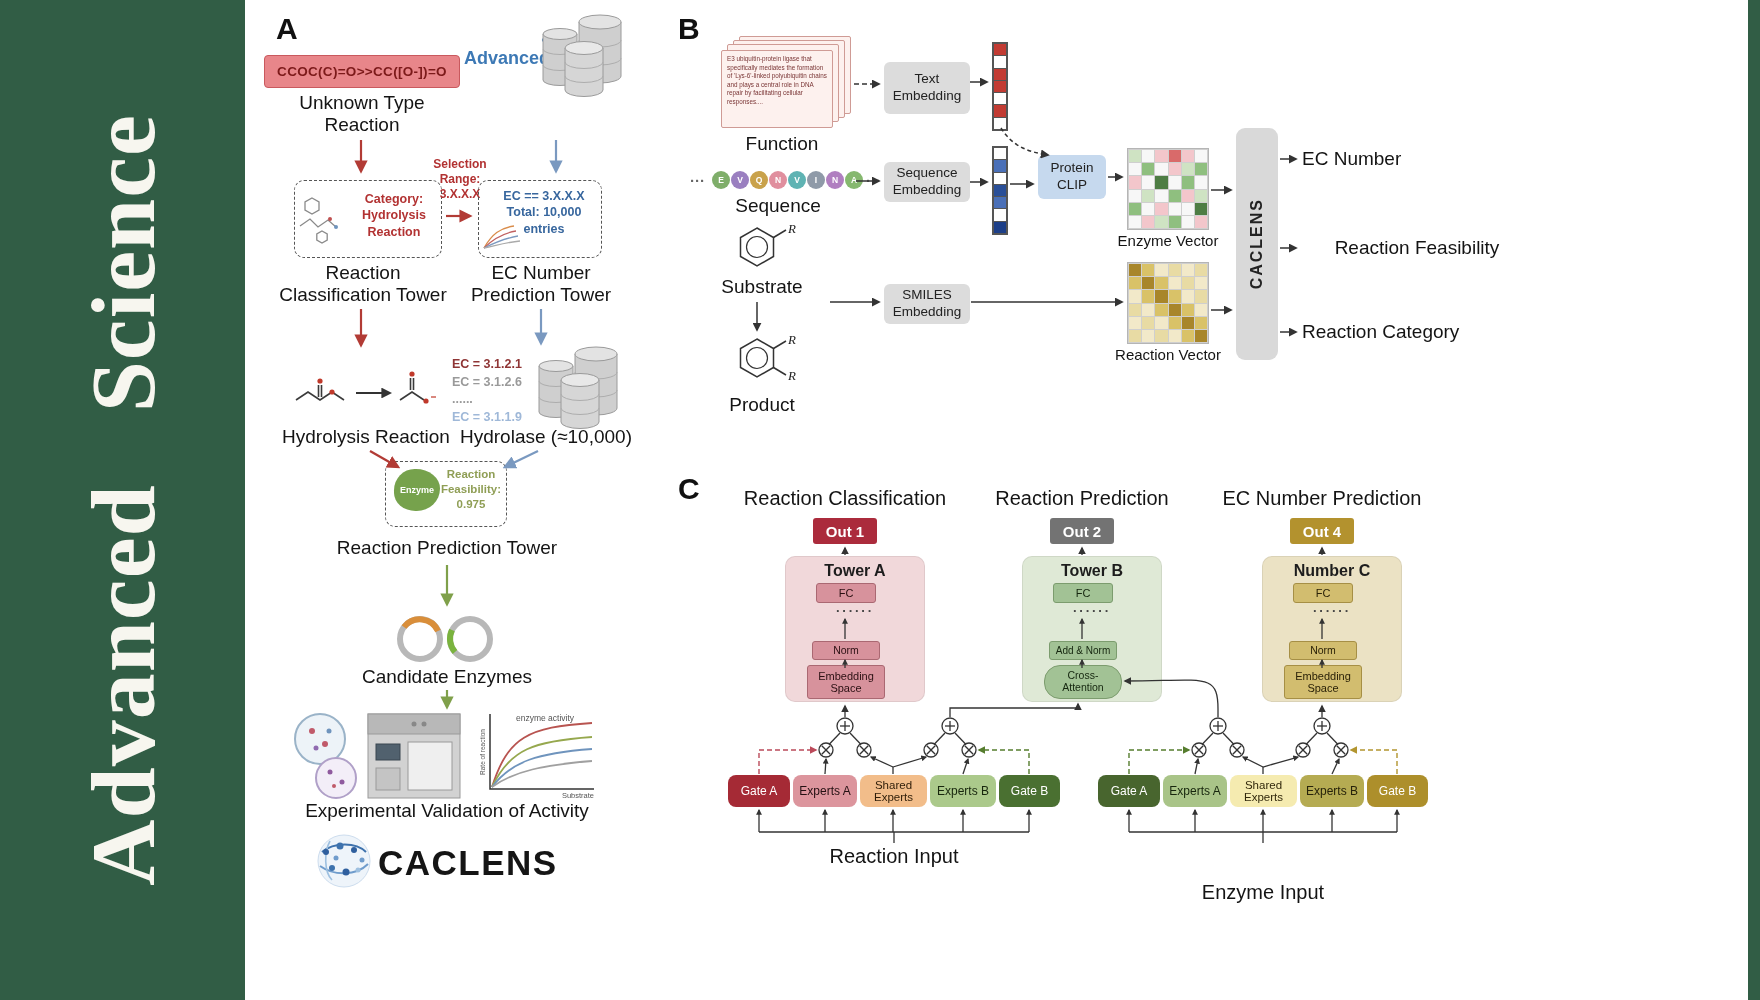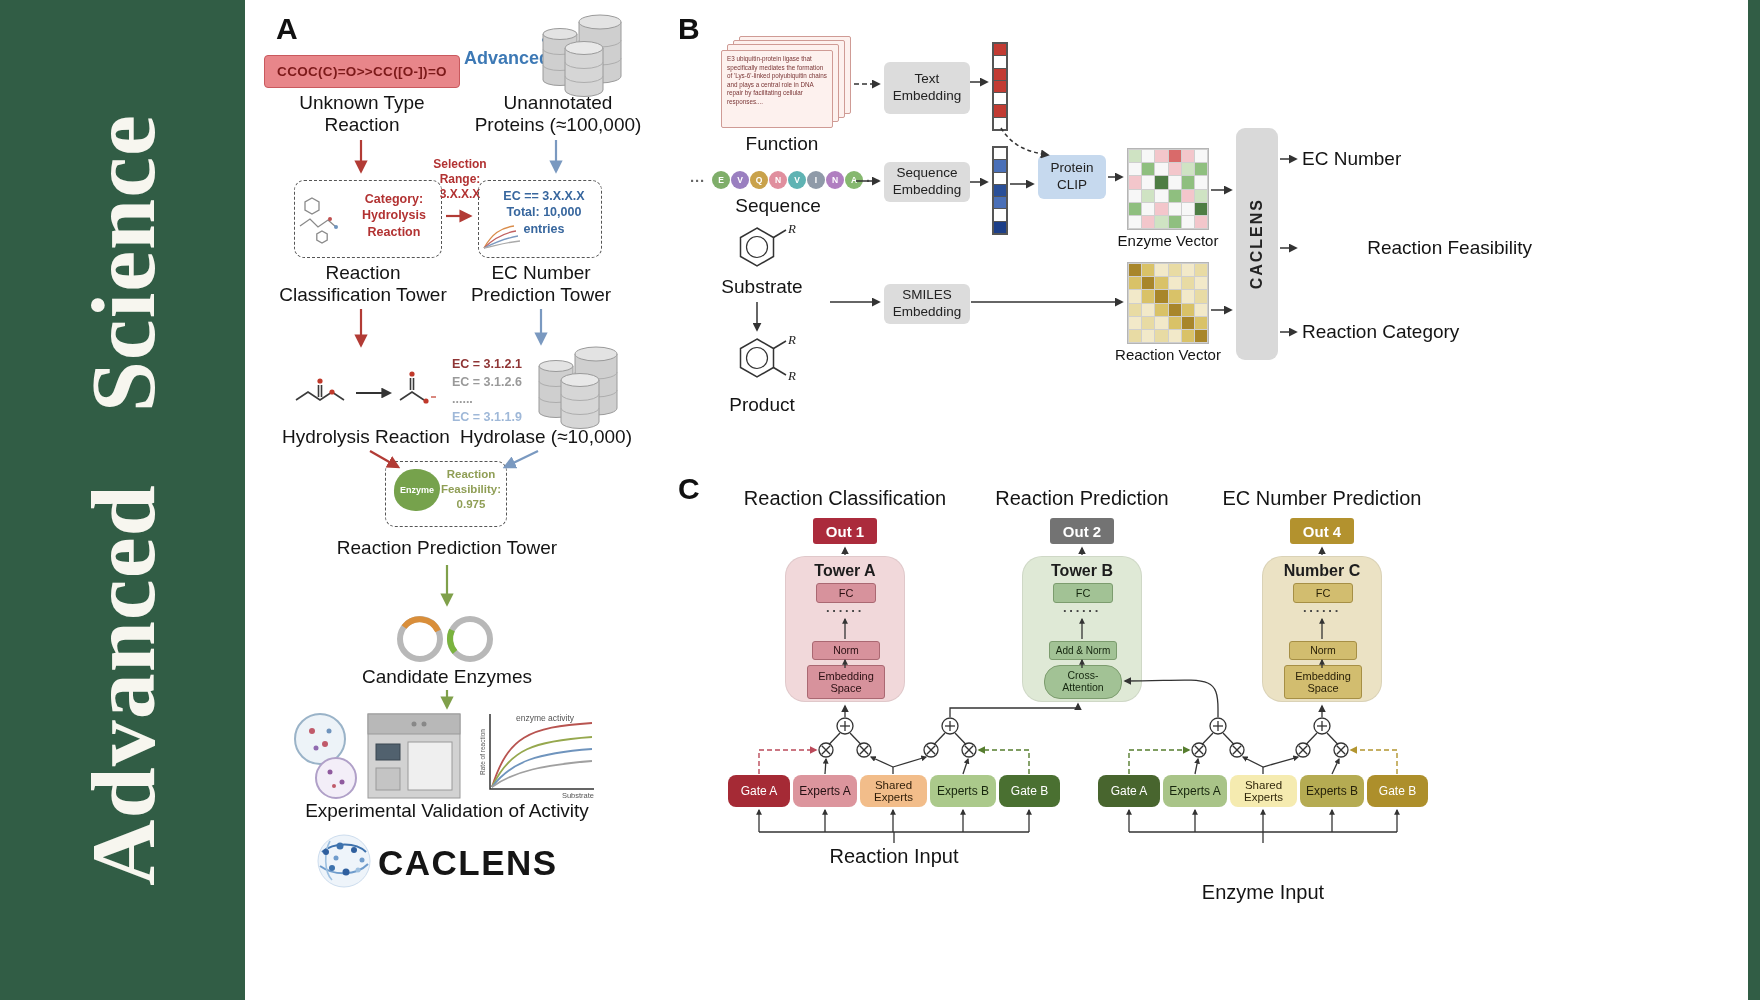--- a/index.html
+++ b/index.html
@@ -17,21 +17,21 @@
   .aa{width:18px;height:18px;border-radius:50%;display:flex;align-items:center;justify-content:center;font-size:8.5px;font-weight:700;color:#fff}
   .s0{background:#7fae6a}.s1{background:#9a7fc0}.s2{background:#c9a24b}.s3{background:#e08f9e}
   .s4{background:#5fb3b3}.s5{background:#8f9aa8}.s6{background:#b07fc0}.s7{background:#86b86f}
   .rlab{position:absolute;font-family:"Liberation Serif",serif;font-style:italic;font-size:13px;color:#222}
   .vecbox{position:absolute;display:flex;flex-direction:column;gap:1px;padding:1px;background:#555;border:1px solid #555}
   .vecbox div{flex:1}
   .grid36{position:absolute;display:grid;grid-template-columns:repeat(6,1fr);grid-template-rows:repeat(6,1fr);
           gap:1px;padding:1px;background:#cfcfcf;border:1px solid #b5b5b5}
   .outbox{position:absolute;width:64px;height:26px;border-radius:3px;color:#fff;font-size:15px;font-weight:700;
           display:flex;align-items:center;justify-content:center}
-  .tower{position:absolute;width:120px;height:146px;border-radius:20px;border:1px solid rgba(0,0,0,0.07)}
+  .tower{position:absolute;width:140px;height:146px;border-radius:10px;border:1px solid rgba(0,0,0,0.07)}
   .twA{background:#f1d8da}.twB{background:#dfe9d6}.twC{background:#ebe2c4}
   .ttl{position:absolute;top:5px;left:0;width:100%;text-align:center;font-size:16px;font-weight:600;color:#1d1d1d}
   .tbox{position:absolute;border-radius:3px;display:flex;align-items:center;justify-content:center;text-align:center;
         font-size:11px;line-height:1.12;white-space:pre-line;font-weight:500}
   .twA .tbox{background:#d7929c;border:1px solid #aa6872;color:#2b1013}
   .twB .tbox{background:#a2c295;border:1px solid #7c9c6e;color:#15260f}
   .twC .tbox{background:#d2bd6f;border:1px solid #a68f45;color:#2b2208}
   .dots{position:absolute;top:46px;left:0;width:100%;text-align:center;font-size:13px;font-weight:700;letter-spacing:2px;color:#444}
   .exbox{position:absolute;top:775px;height:32px;border-radius:8px;display:flex;align-items:center;justify-content:center;
          text-align:center;font-size:12px;line-height:1.05;white-space:pre-line;font-weight:500}
@@ -52,22 +52,20 @@
   </aside>
   <div id="bandR"></div>
 
   <div class="panelletter" style="left:276px;top:12px">A</div>
 
   <div style="position:absolute;left:264px;top:55px;width:196px;height:33px;background:#e8868a;border:1px solid #c9595e;border-radius:4px;display:flex;align-items:center;justify-content:center;font-size:13.5px;font-weight:700;color:#7c1a1a;letter-spacing:.3px">CCOC(C)=O&gt;&gt;CC([O-])=O</div>
   <div class="lbl" style="left:272px;top:92px;width:180px">Unknown Type
 Reaction</div>
 
   <div style="position:absolute;left:464px;top:48px;width:84px;font-size:18px;font-weight:700;color:#3d79b5">Advanced</div>
-  <div class="lbl" style="left:463px;top:92px;width:190px">Unannotated
-Proteins (≈100,000)</div>
 
   <div class="dashbox" style="left:294px;top:180px;width:148px;height:78px"></div>
   <div style="position:absolute;left:350px;top:191px;width:88px;font-size:12.5px;font-weight:700;color:#b23232;text-align:center;line-height:1.3;white-space:pre-line">Category:
 Hydrolysis
 Reaction</div>
 
   <div style="position:absolute;left:426px;top:157px;width:68px;font-size:12px;font-weight:700;color:#b23232;text-align:center;line-height:1.25;white-space:pre-line">Selection
 Range:
 3.X.X.X</div>
 
@@ -235,21 +233,21 @@
   <div class="lbl" style="left:692px;top:394px;width:140px">Product</div>
   <span class="rlab" style="left:788px;top:221px">R</span>
   <span class="rlab" style="left:788px;top:332px">R</span>
   <span class="rlab" style="left:788px;top:368px">R</span>
 
   <div style="position:absolute;left:1236px;top:128px;width:42px;height:232px;background:#d9d9d9;border-radius:9px;display:flex;align-items:center;justify-content:center">
     <span style="writing-mode:vertical-rl;transform:rotate(180deg);font-size:16px;font-weight:600;letter-spacing:2px;color:#222">CACLENS</span>
   </div>
 
   <div class="lbl" style="left:1302px;top:148px;width:220px;text-align:left">EC Number</div>
-  <div class="lbl" style="left:1302px;top:237px;width:230px;text-align:right">Reaction Feasibility</div>
+  <div class="lbl" style="left:1302px;top:237px;width:230px;text-align:center">Reaction Feasibility</div>
   <div class="lbl" style="left:1302px;top:321px;width:230px;text-align:left">Reaction Category</div>
 
   <div class="panelletter" style="left:678px;top:472px">C</div>
 
   <div class="lbl" style="left:725px;top:487px;width:240px;font-size:20px">Reaction Classification</div>
   <div class="lbl" style="left:962px;top:487px;width:240px;font-size:20px">Reaction Prediction</div>
   <div class="lbl" style="left:1202px;top:487px;width:240px;font-size:20px">EC Number Prediction</div>
 
   <div class="outbox" style="left:813px;top:518px;background:#ab2b3c">Out 1</div>
   <div class="outbox" style="left:1050px;top:518px;background:#737373">Out 2</div>

